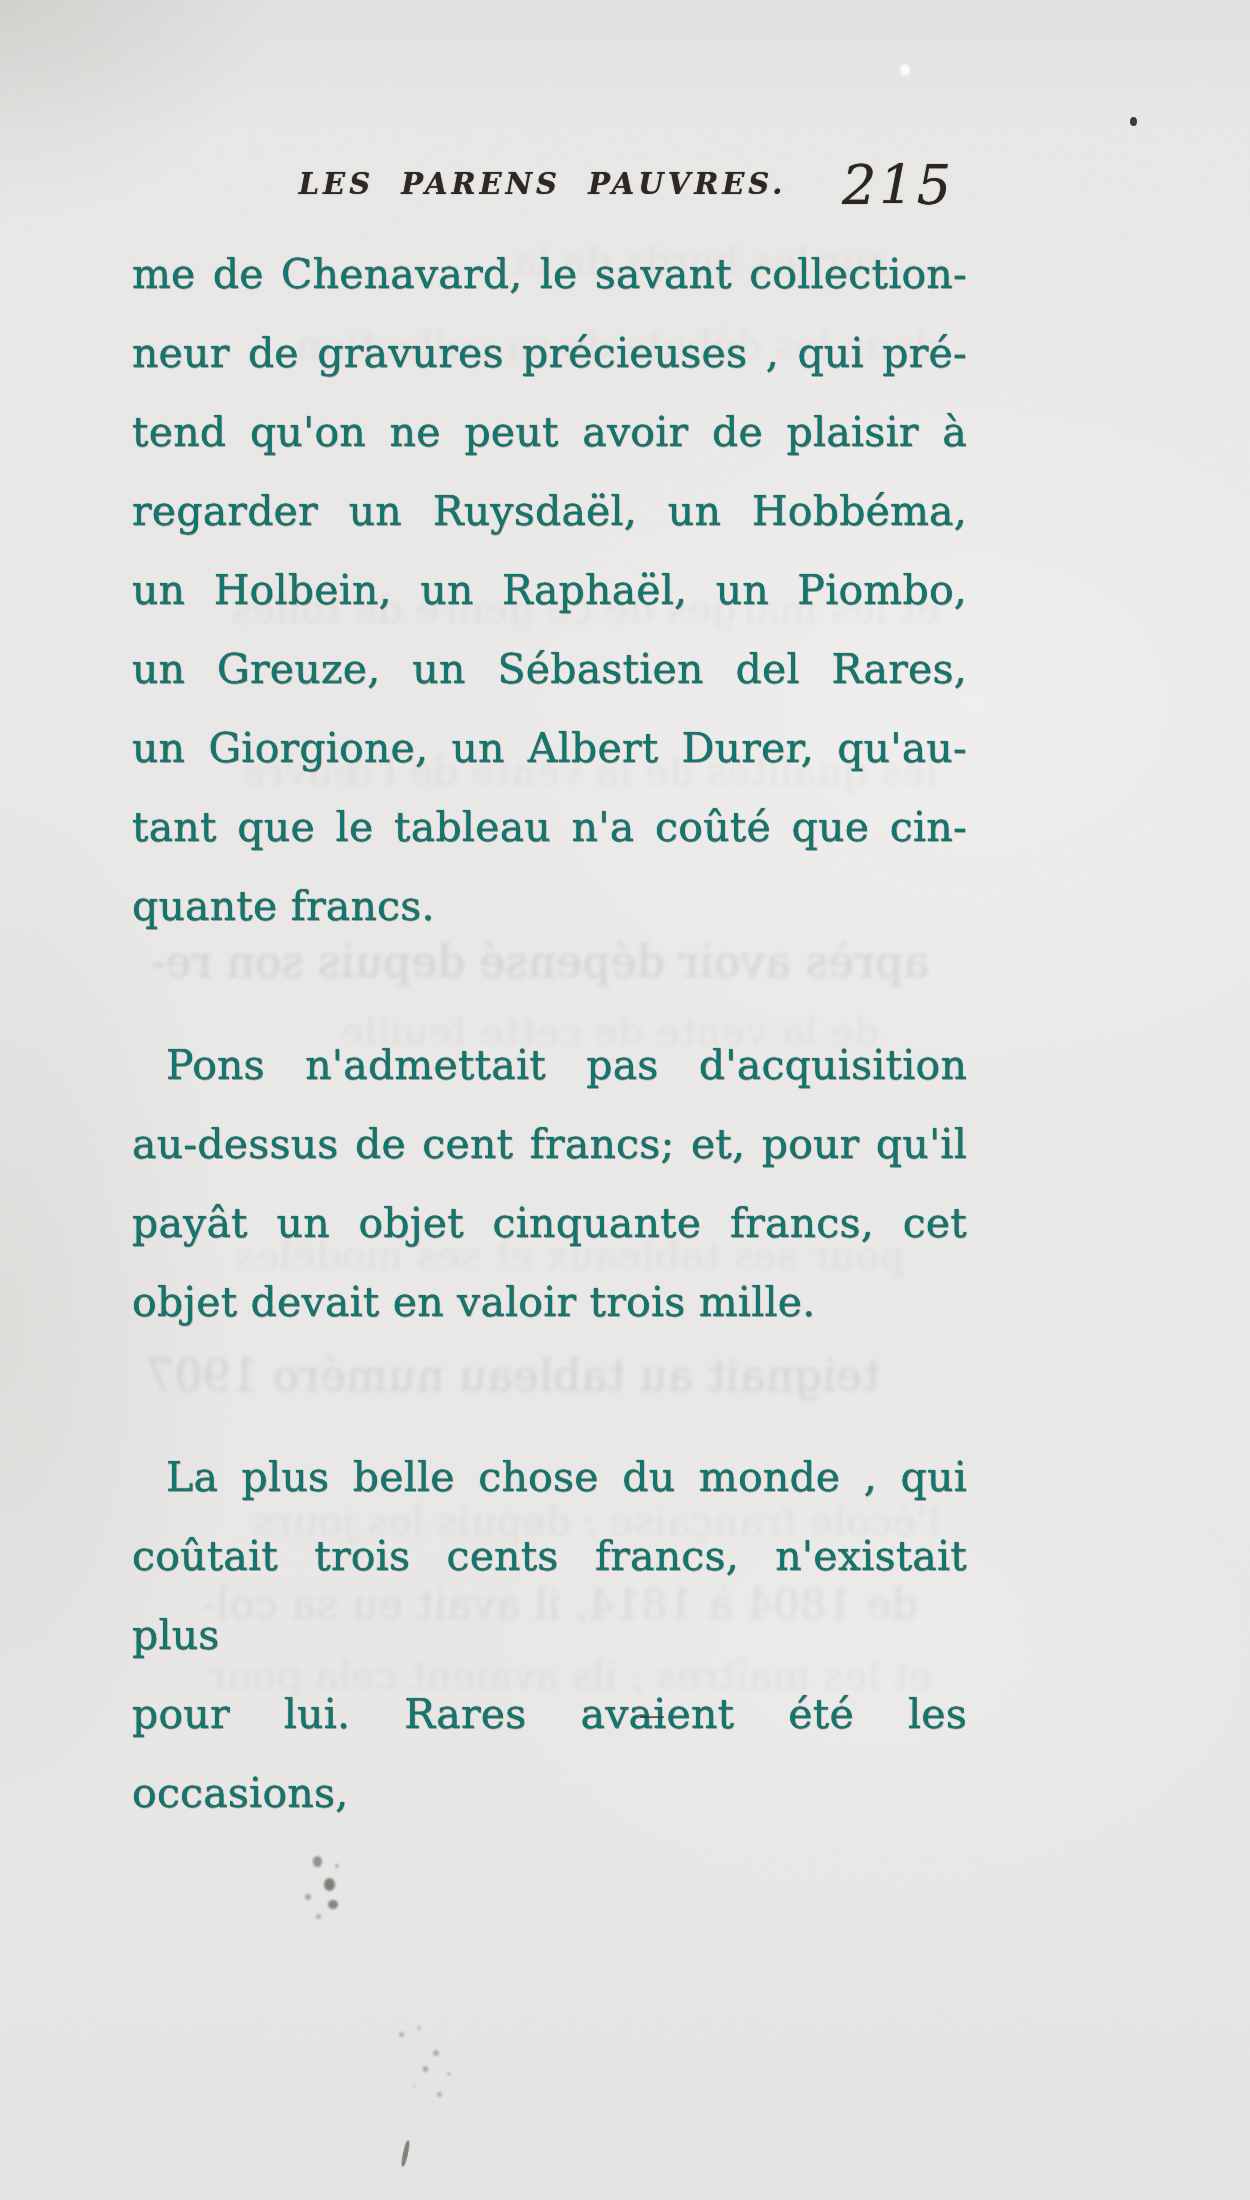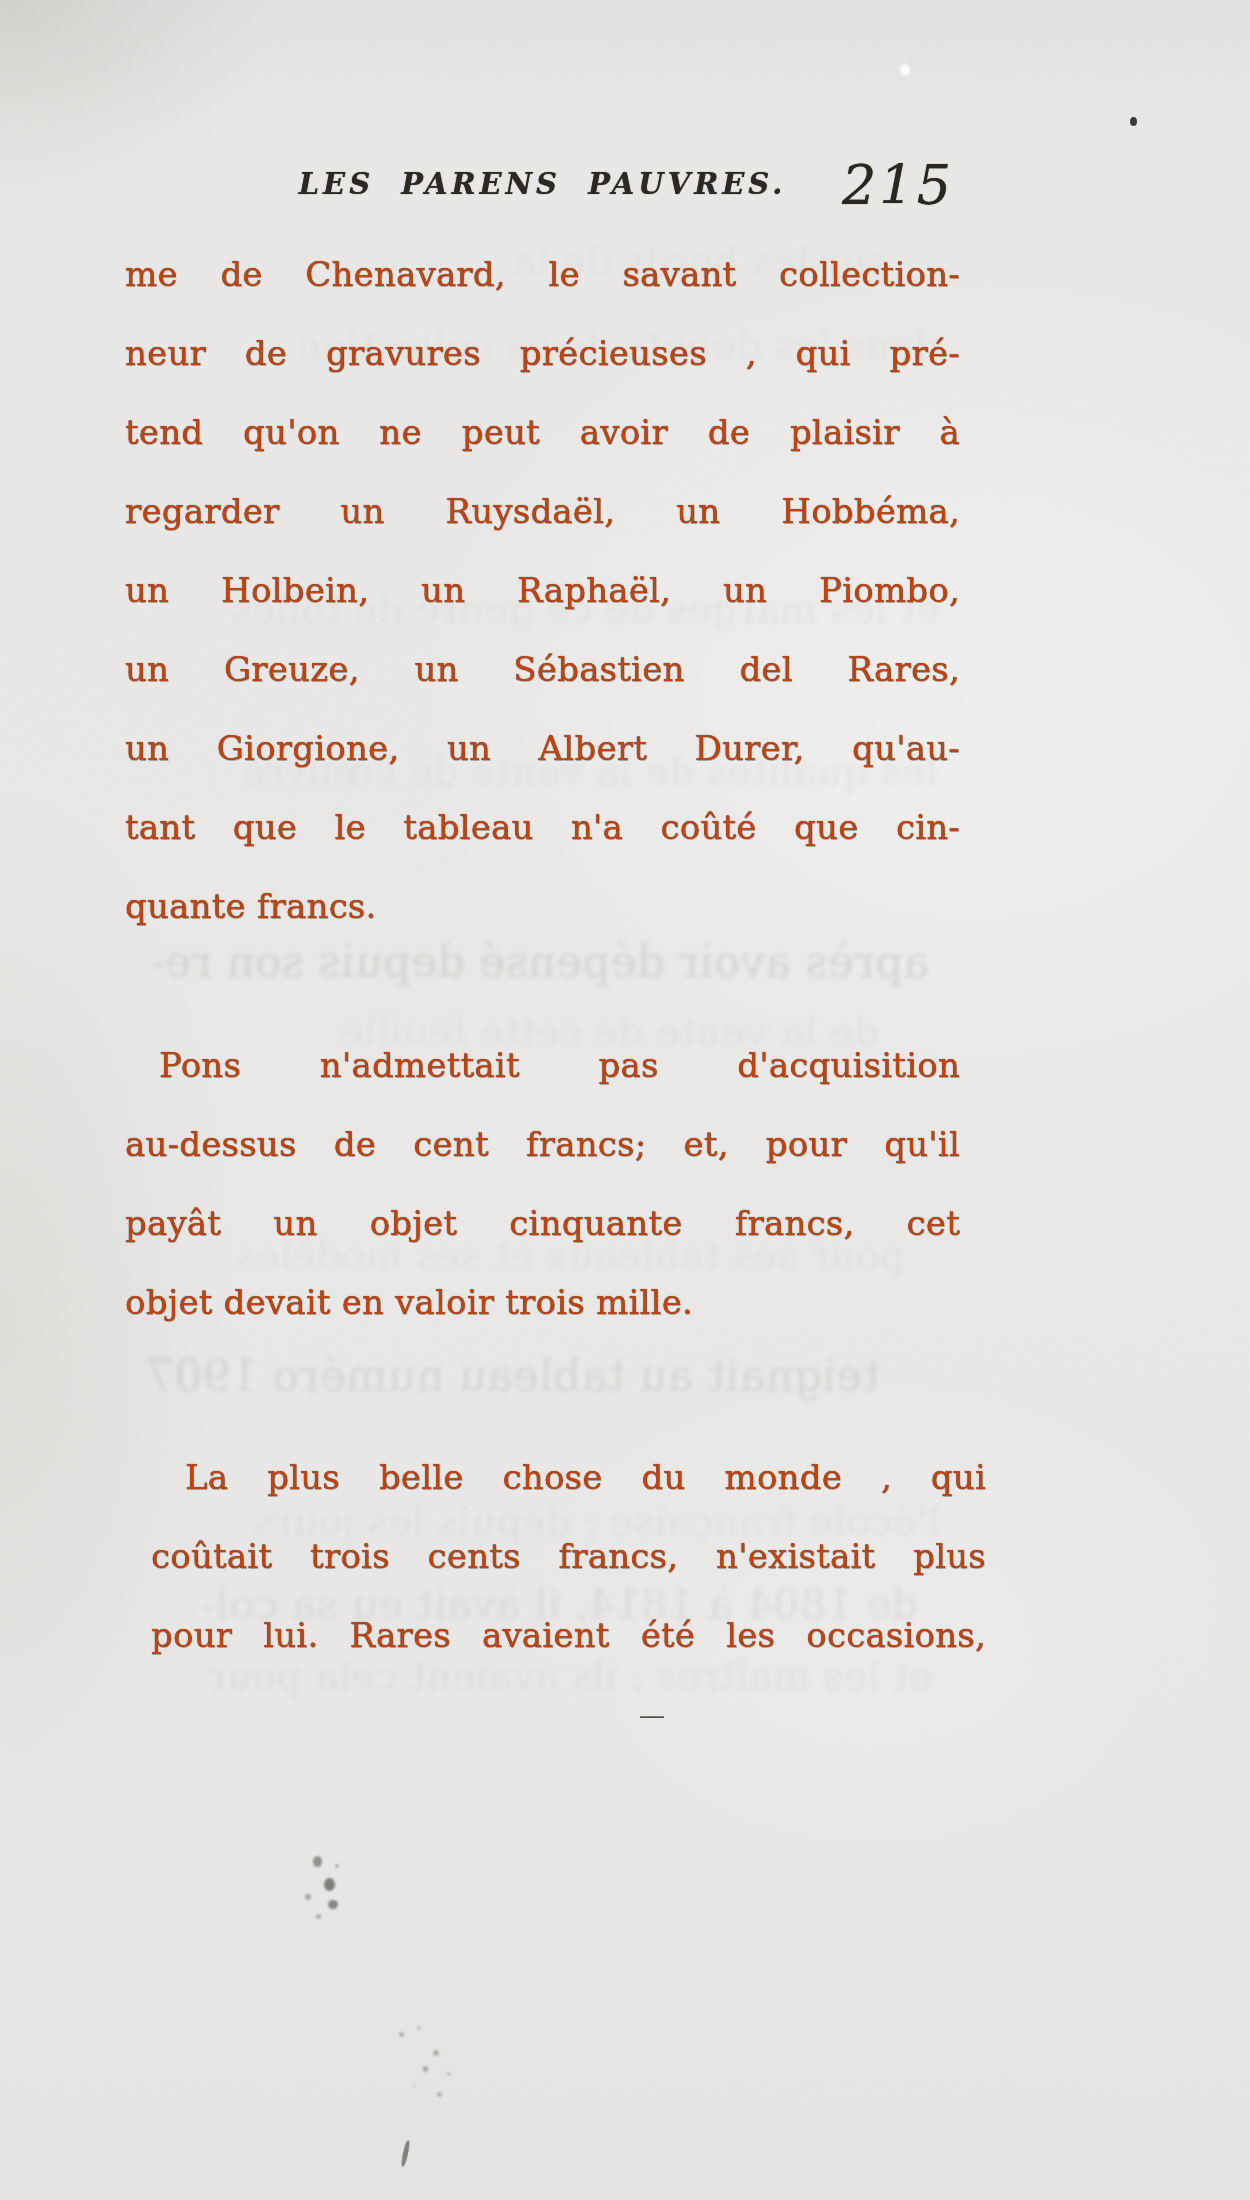--- a/index.html
+++ b/index.html
@@ -33,28 +33,28 @@
   }
   .folio {
     position: absolute; right: 6px; top: 2px;
     font-size: 54px; font-weight: 500; color: #28251f;
     letter-spacing: 3px; line-height: 52px;
     text-shadow: 0 0 1px rgba(35,32,28,0.8);
   }
 
   
   .para {
-    position: absolute; left: 125px; width: 835px;
-    font-size: 34px; line-height: 79px; color: #c2410c;
+    position: absolute; left: 132px; width: 835px;
+    font-size: 41px; line-height: 79px; color: #0f766e;
     letter-spacing: 0.2px;
     text-shadow: 0 0 1px rgba(32,28,24,0.85), 0.6px 0.8px 0 rgba(32,28,24,0.28);
   }
   .p1 { top: 235px; }
   .p2 { top: 1026px; }
-  .p3 { top: 1438px; margin-left: 26px; }
+  .p3 { top: 1438px; }
   .line { text-align: justify; text-align-last: justify; }
   .line.last { text-align: left; text-align-last: left; }
   .line.indent { text-indent: 34px; }
 
   
   .sep {
     position: absolute; top: 1700px; left: 622px; width: 60px;
     font-size: 26px; color: #35322e; text-align: center; opacity: 0.85;
   }
 

